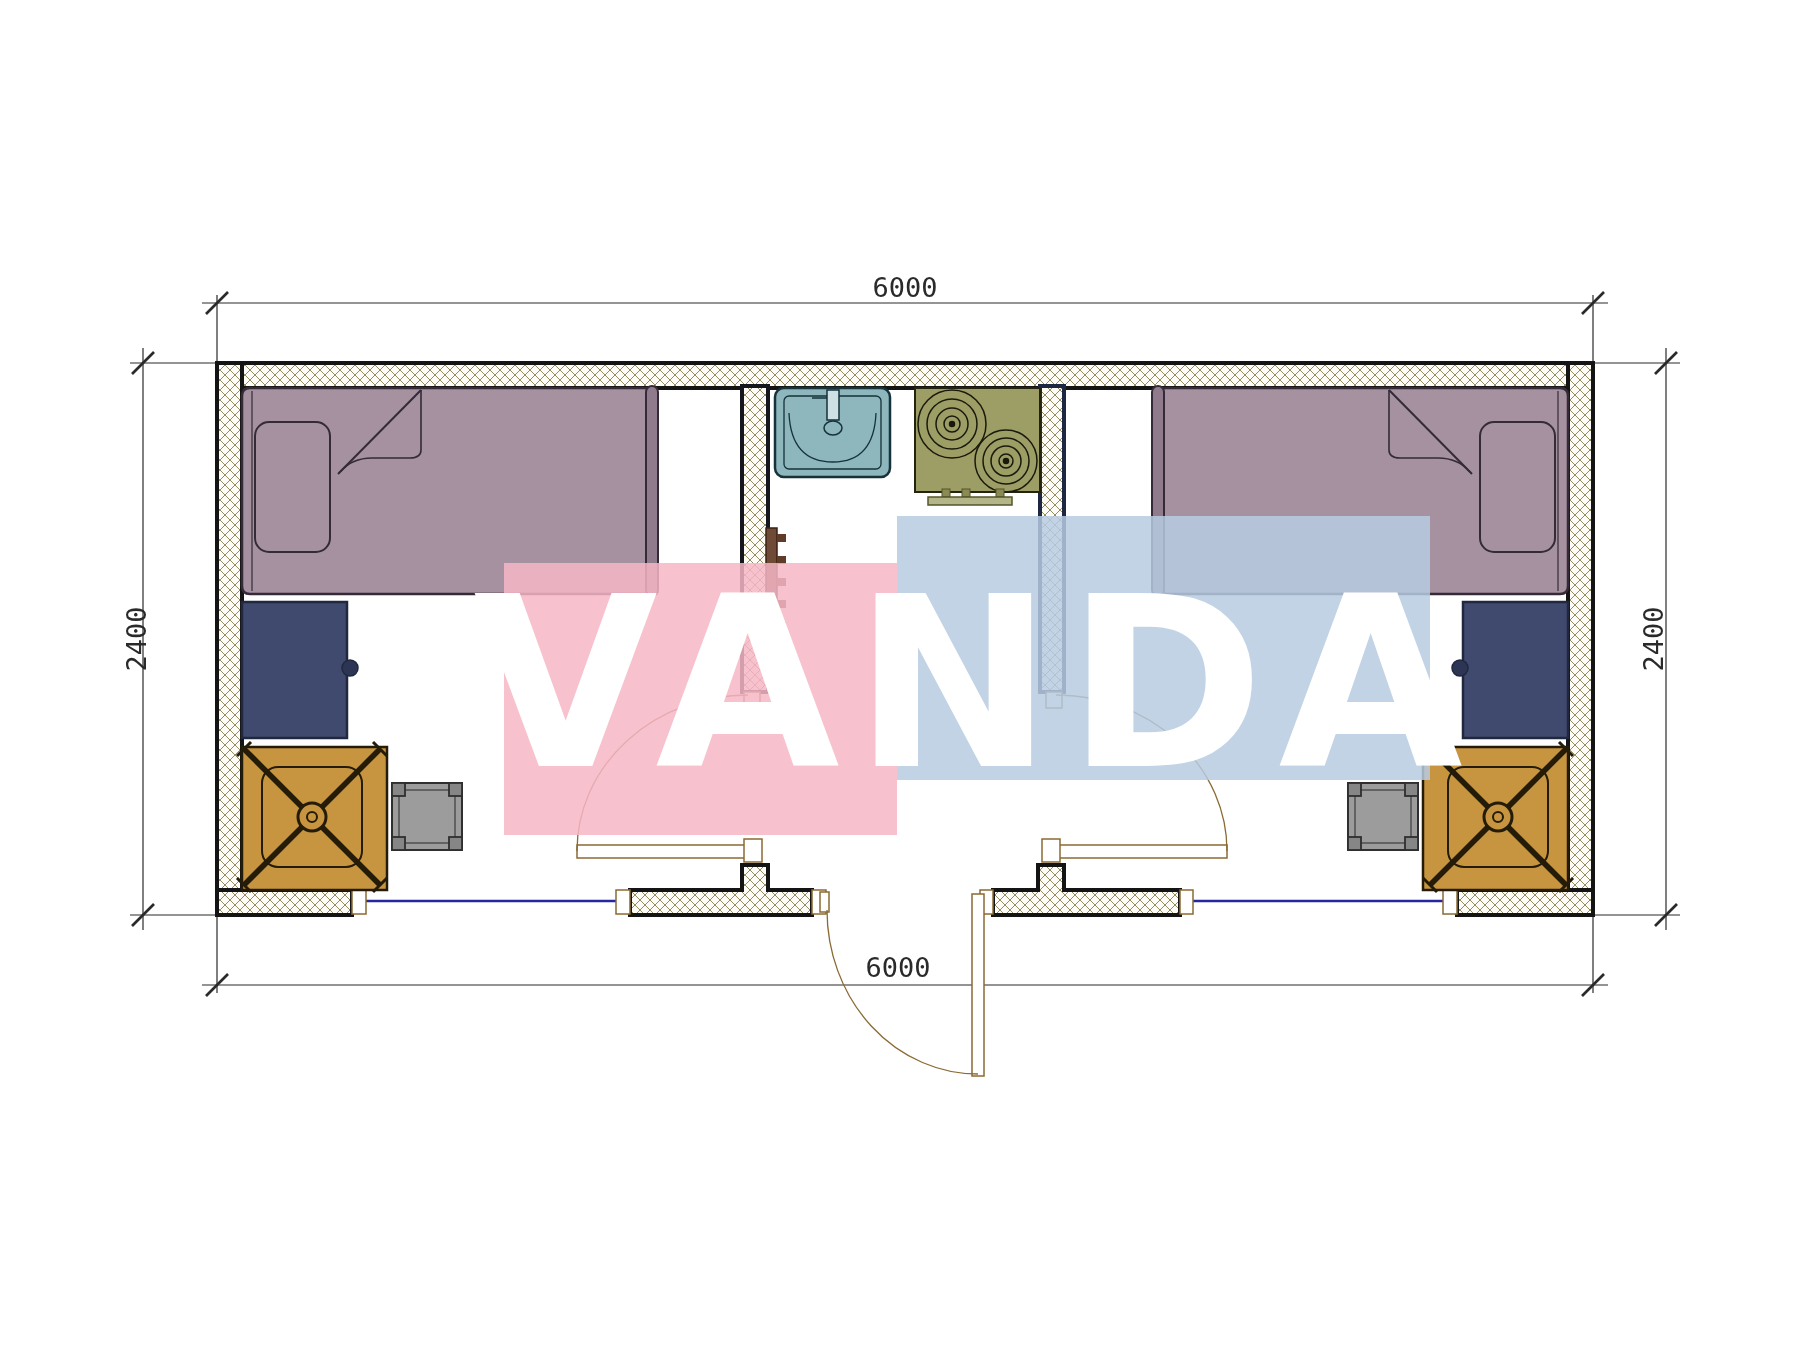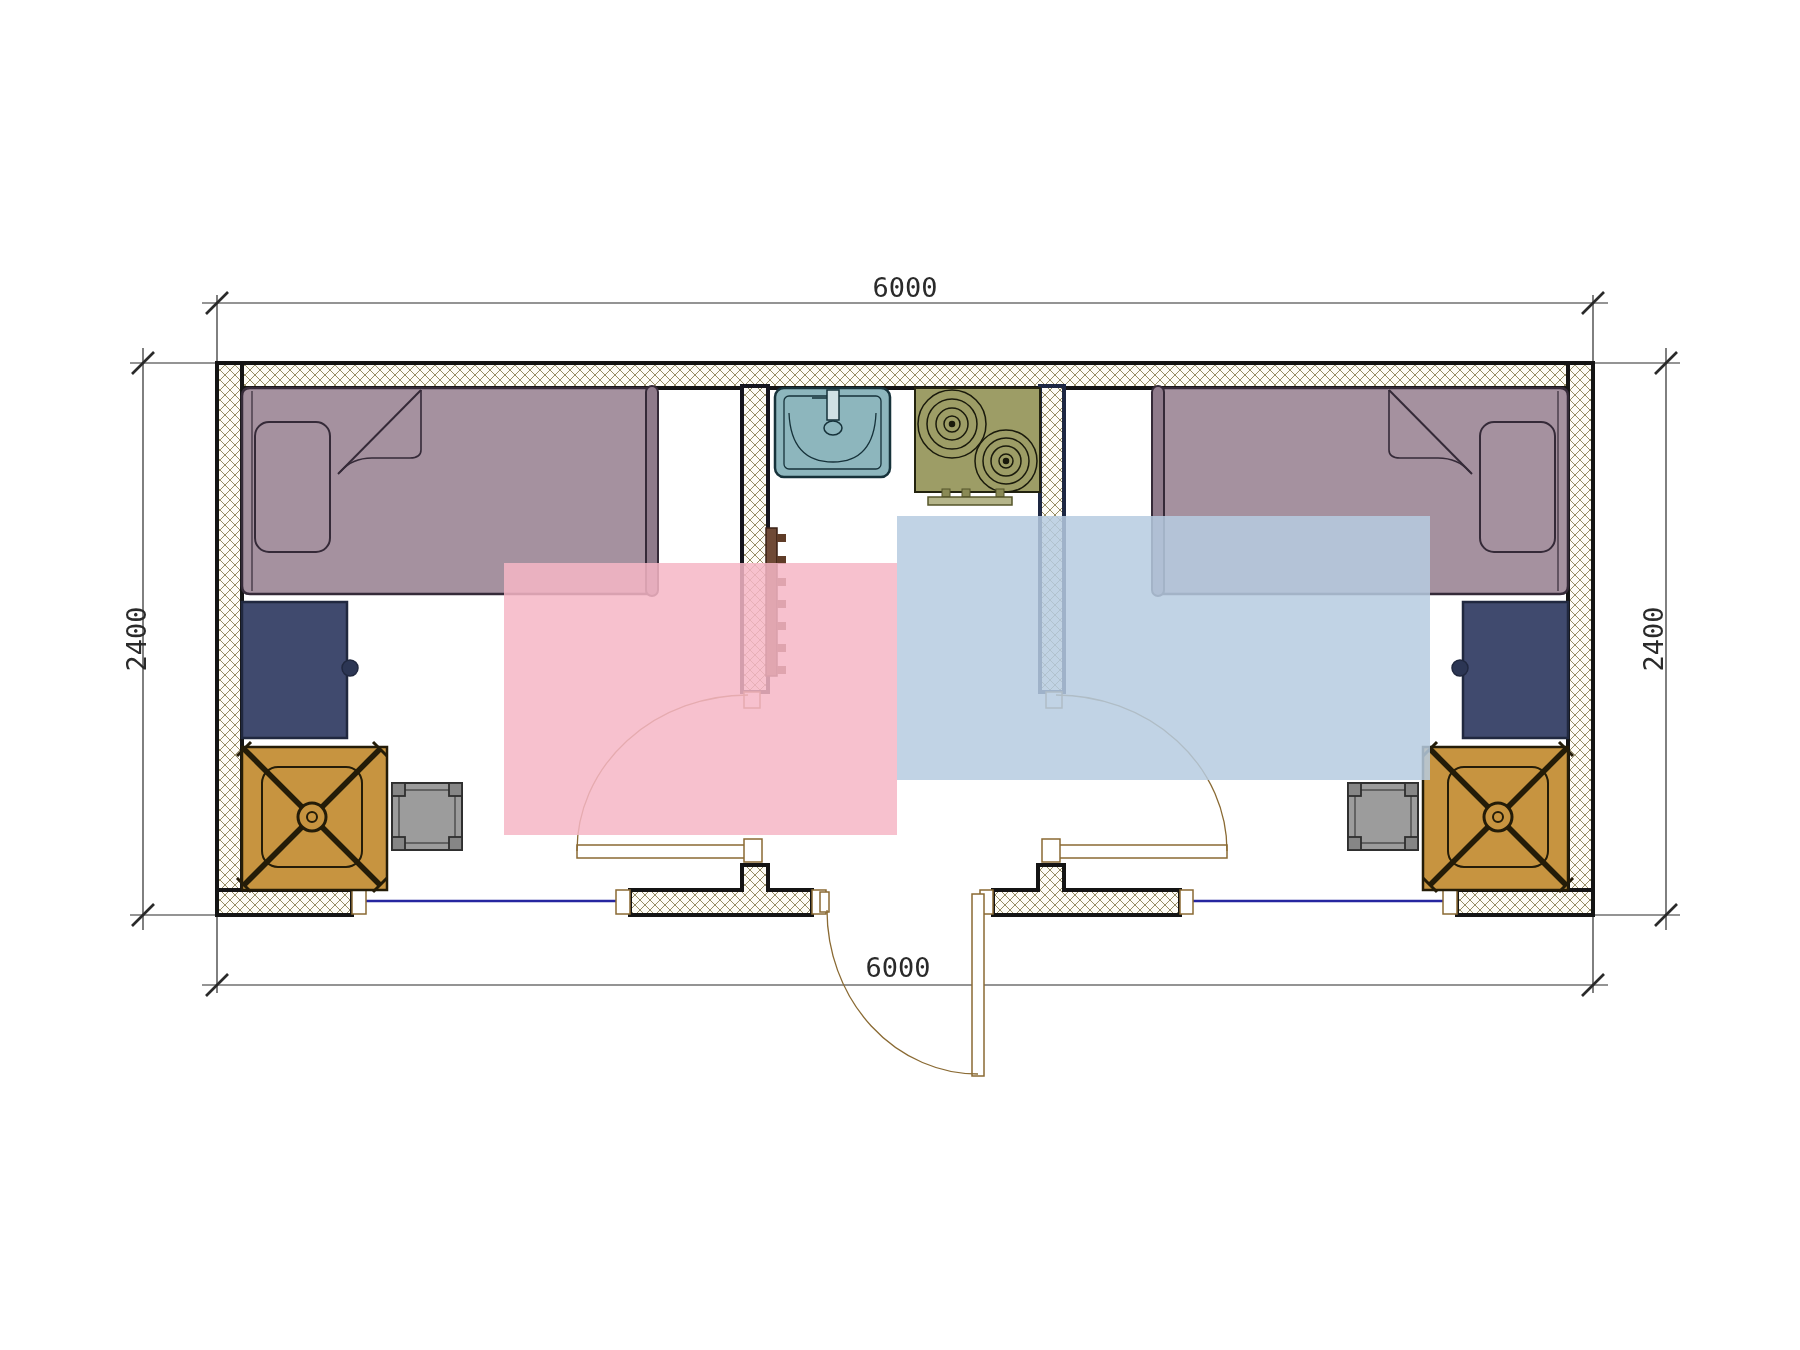--- a/index.html
+++ b/index.html
@@ -249,14 +249,15 @@
       <rect x="1348" y="783" width="13" height="13"></rect>
           <rect x="1405" y="783" width="13" height="13"></rect>
       <rect x="1348" y="837" width="13" height="13"></rect>
           <rect x="1405" y="837" width="13" height="13"></rect>
     </g>
   </g>
 </svg>
 
 <div id="wm-pink" class="wm-block"></div>
 <div id="wm-blue" class="wm-block"></div>
+<div id="wm-text">VANDA</div>
 
 </div>
 
 </body></html>

